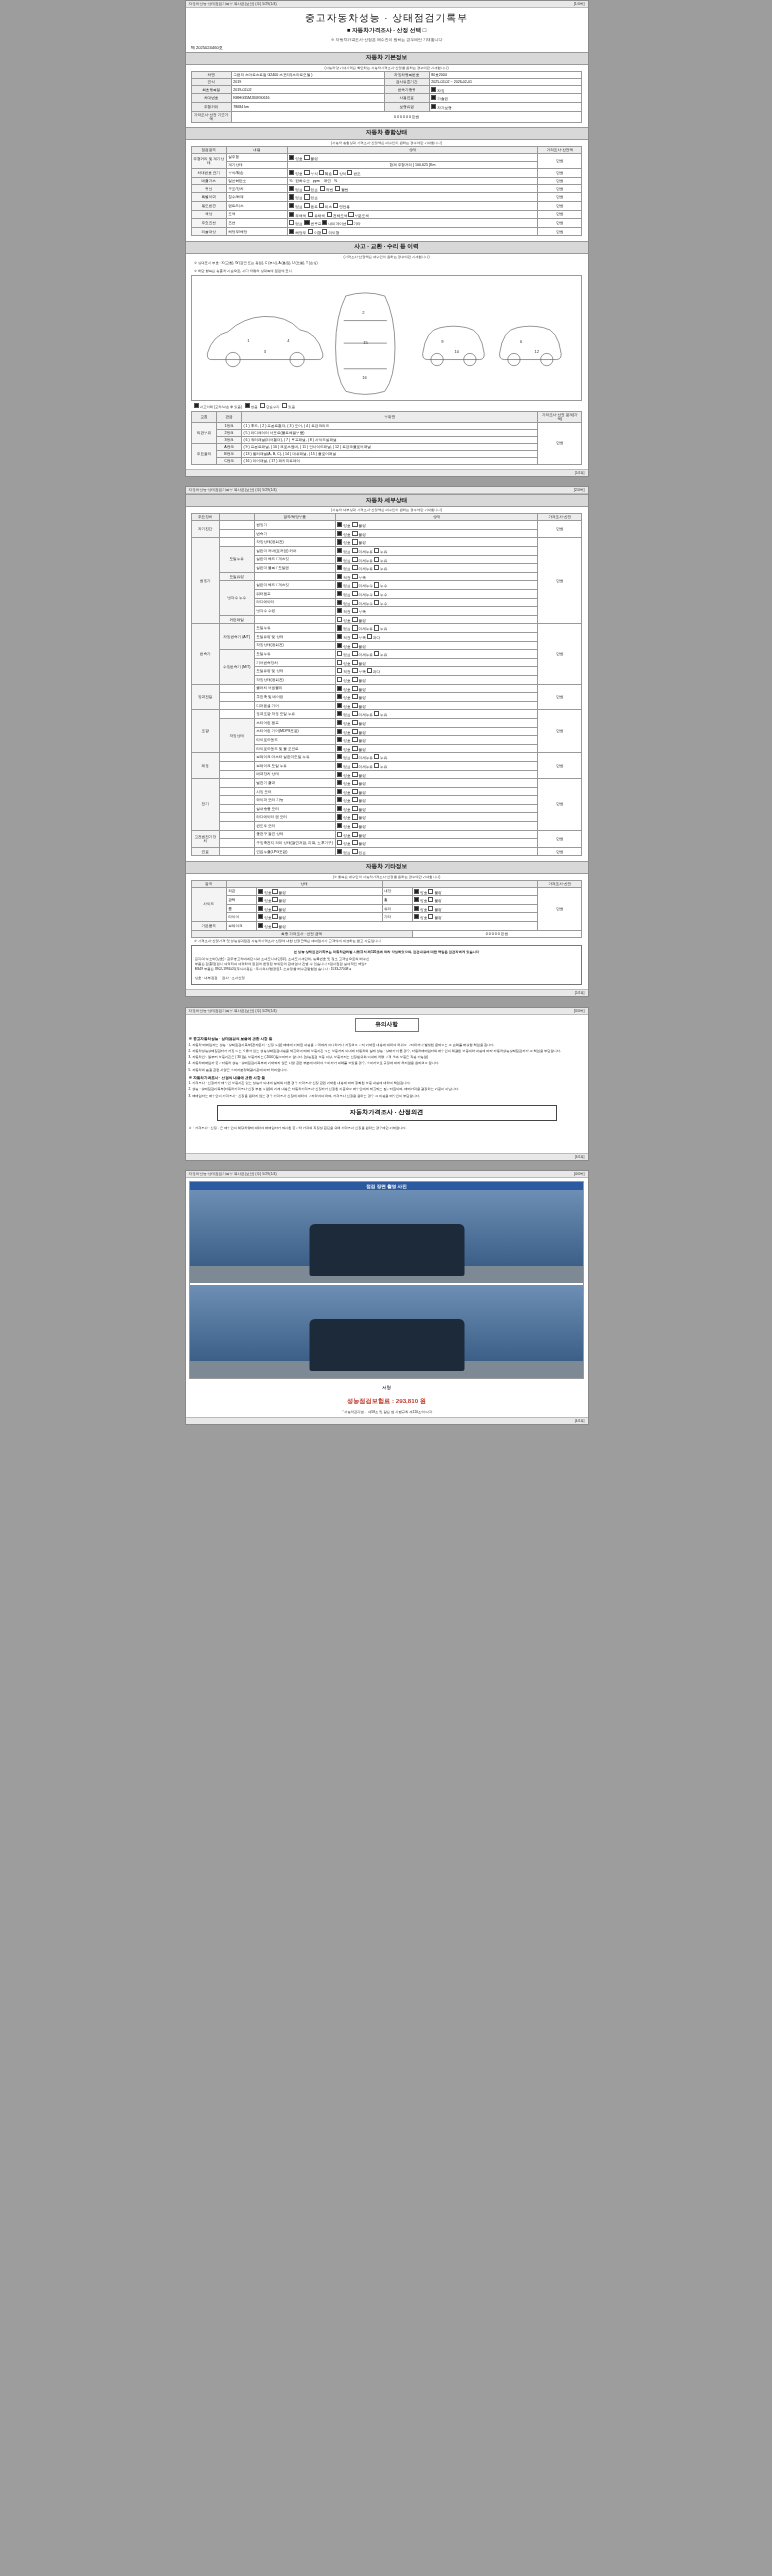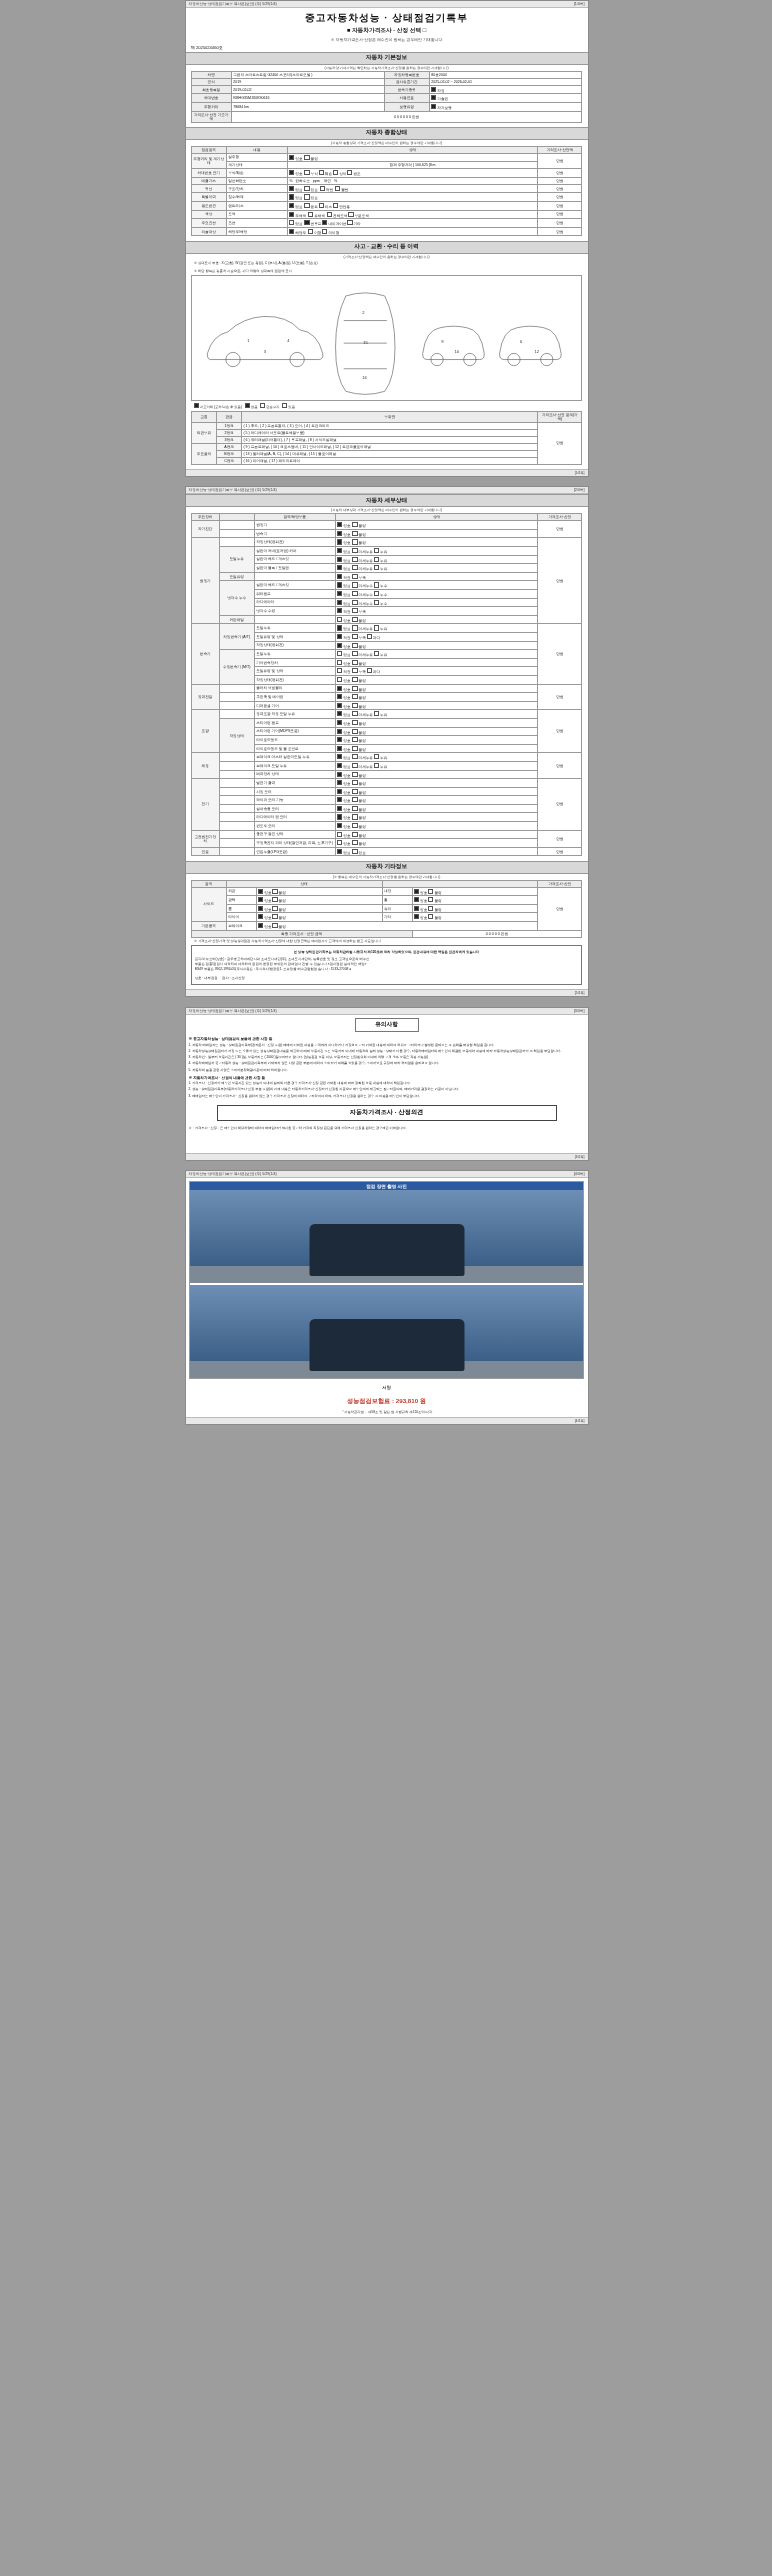--- a/index.html
+++ b/index.html
@@ -2,21 +2,21 @@
 <html style="font-size:8.2px"><head>
 <meta charset="utf-8">
 <style>
   html,body{margin:0;padding:0;background:#9d9d9d;font-family:"Liberation Sans",sans-serif;}
   .page{width:773px;margin:0 auto;position:relative;}
   .sheet{background:#ffffff;border:0.5px solid #8a8a8a;margin:0 auto;}
   .doc1{width:402px;margin:0 auto;}
   .gap{height:9.3px;}
   .topbar{background:#e8e8e8;border-bottom:0.5px solid #bbb;font-size:3.6px;color:#333;padding:1px 3.1px;display:flex;justify-content:space-between;}
   .title-wrap{text-align:center;padding:4.1px 0 2.1px 0;}
-  .title{font-size:9.8px;font-weight:bold;letter-spacing:1px;color:#111;}
+  .title{font-size:9.8px;font-weight:normal;letter-spacing:1px;color:#111;}
   .subtitle{font-size:5.7px;font-weight:bold;margin-top:2.1px;color:#111;}
   .subtitle2{font-size:3.9px;margin-top:1.5px;color:#333;}
   .docno{font-size:4.1px;padding:1.5px 5.2px;color:#111;}
   .band{background:#d8d8d8;border-top:0.5px solid #999;border-bottom:0.5px solid #999;text-align:center;font-size:5.7px;font-weight:bold;padding:1.5px 0;color:#111;}
   .bandsub{text-align:center;font-size:3.3px;color:#333;padding:1px 0;}
   table{border-collapse:collapse;width:100%;}
   .t td,.t th{border:0.5px solid #9a9a9a;font-size:3.6px;padding:1px 1.5px;color:#111;vertical-align:middle;}
   .lbl{background:#ececec;text-align:center;font-size:3.6px;}
   .lbl2{background:#f4f4f4;text-align:center;font-size:3.6px;}
   .ctr{text-align:center;}

